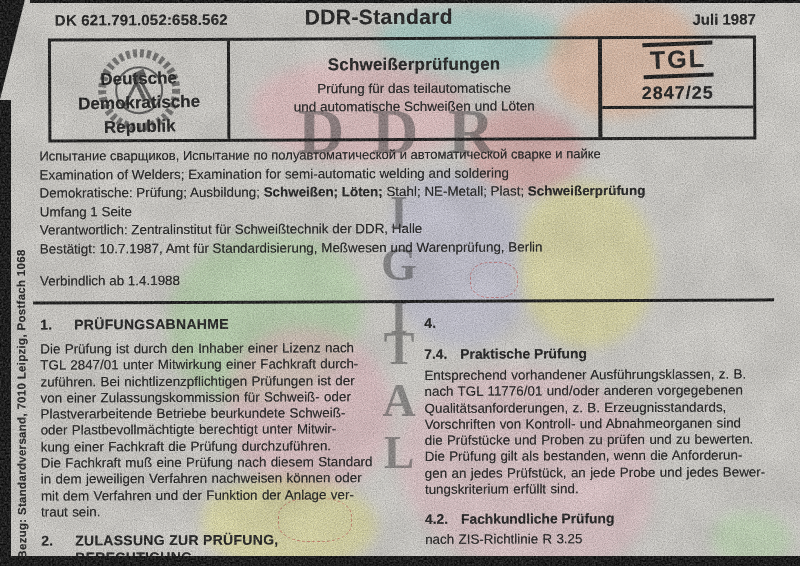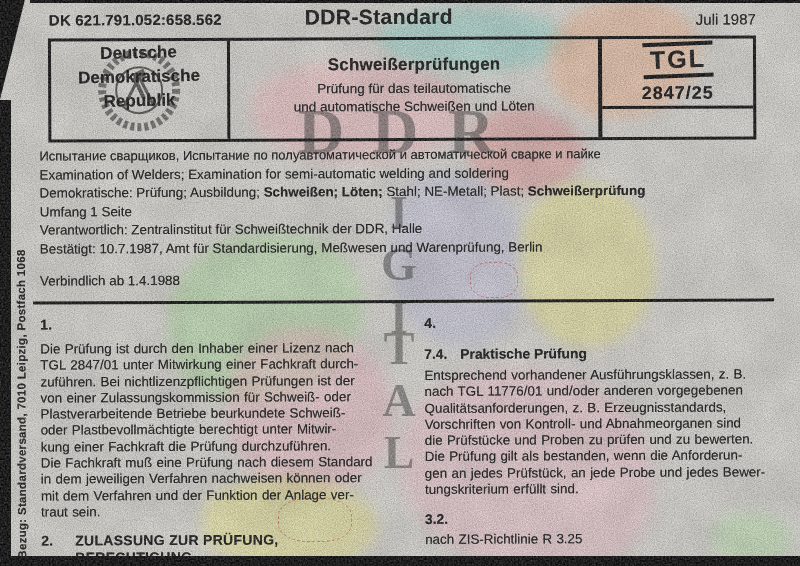--- a/index.html
+++ b/index.html
@@ -32,29 +32,29 @@
   .wm-d1{left:298px;top:100px;font-size:64px;}
   .wm-d2{left:372px;top:100px;font-size:64px;}
   .wm-r1{left:448px;top:100px;font-size:64px;}
   .wm-side{left:368px;width:62px;text-align:center;font-size:46px;}
   .wm-i1{top:190px;} .wm-g1{top:242px;} .wm-i2{top:295px;}
   .wm-t1{top:326px;} .wm-a1{top:378px;} .wm-l1{top:430px;}
 
   
   .content{position:absolute;inset:0;z-index:3;color:#1c1c1c;transform:rotate(-0.25deg);
            text-shadow:0 0 .5px rgba(25,25,25,.65);}
-  .dk{position:absolute;left:50px;top:10px;font-size:15px;font-weight:bold;letter-spacing:.2px;}
+  .dk{position:absolute;left:56px;top:10px;font-size:15px;font-weight:bold;letter-spacing:.2px;}
   .std-title{position:absolute;left:0;right:40px;top:5px;text-align:center;font-size:21px;
              font-weight:bold;letter-spacing:.4px;}
-  .date{position:absolute;left:600px;width:157px;top:12px;text-align:right;font-size:15px;font-weight:normal;}
+  .date{position:absolute;left:600px;width:157px;top:12px;text-align:right;font-size:15px;font-weight:bold;}
 
   .head-table{position:absolute;left:49px;top:37px;width:708px;height:104px;
               border:3px solid #151515;box-sizing:border-box;display:flex;}
   .cell-left{position:relative;width:179px;border-right:3px solid #151515;box-sizing:border-box;
-             display:flex;align-items:flex-start;justify-content:center;}
+             display:flex;align-items:flex-end;justify-content:center;}
   .emblem{position:absolute;left:50%;top:50%;transform:translate(-50%,-50%);opacity:.85;}
   .country{position:relative;font-weight:bold;font-size:17px;line-height:24px;text-align:center;
            white-space:pre-line;transform:rotate(-1deg);}
   .cell-mid{flex:1;text-align:center;padding-top:15px;box-sizing:border-box;}
   .doc-title{font-size:17px;font-weight:bold;letter-spacing:.2px;}
   .doc-sub{margin-top:5px;font-size:13.5px;line-height:18px;white-space:pre-line;}
   .cell-right{width:155px;border-left:4px solid #151515;box-sizing:border-box;
               display:flex;flex-direction:column;}
   .tgl-top{height:67px;border-bottom:3px solid #151515;display:flex;flex-direction:column;
            align-items:center;justify-content:center;}
@@ -171,20 +171,21 @@
       <div class="meta-line">Verantwortlich: Zentralinstitut für Schweißtechnik der DDR, Halle</div>
       <div class="meta-line">Bestätigt: 10.7.1987, Amt für Standardisierung, Meßwesen und Warenprüfung, Berlin</div>
       <div class="meta-line bindend">Verbindlich ab 1.4.1988</div>
     </div>
 
     <div class="rule"></div>
 
     <div class="col col-left">
       <div class="sec-h">
         <span class="num">1.</span>
+        <span>PRÜFUNGSABNAHME</span>
       </div>
       <div class="para mt8">Die Prüfung ist durch den Inhaber einer Lizenz nach
 TGL 2847/01 unter Mitwirkung einer Fachkraft durch-
 zuführen. Bei nichtlizenzpflichtigen Prüfungen ist der
 von einer Zulassungskommission für Schweiß- oder
 Plastverarbeitende Betriebe beurkundete Schweiß-
 oder Plastbevollmächtigte berechtigt unter Mitwir-
 kung einer Fachkraft die Prüfung durchzuführen.</div>
       <div class="para">Die Fachkraft muß eine Prüfung nach diesem Standard
 in dem jeweiligen Verfahren nachweisen können oder
@@ -207,21 +208,22 @@
       </div>
       <div class="para mt5">Entsprechend vorhandener Ausführungsklassen, z. B.
 nach TGL 11776/01 und/oder anderen vorgegebenen
 Qualitätsanforderungen, z. B. Erzeugnisstandards,
 Vorschriften von Kontroll- und Abnahmeorganen sind
 die Prüfstücke und Proben zu prüfen und zu bewerten.
 Die Prüfung gilt als bestanden, wenn die Anforderun-
 gen an jedes Prüfstück, an jede Probe und jedes Bewer-
 tungskriterium erfüllt sind.</div>
       <div class="sub-h mt13">
-        <span class="num">3.2.</span>
+        <span class="num">4.2.</span>
+        <span>Fachkundliche Prüfung</span>
       </div>
       <div class="para mt4">nach ZIS-Richtlinie R 3.25</div>
     </div>
 
     <div class="side-note">Bezug: Standardversand, 7010 Leipzig, Postfach 1068</div>
   </div>
 
   <div class="edge edge-top"></div>
   <div class="edge edge-bottom"></div>
   <div class="edge edge-left"></div>

